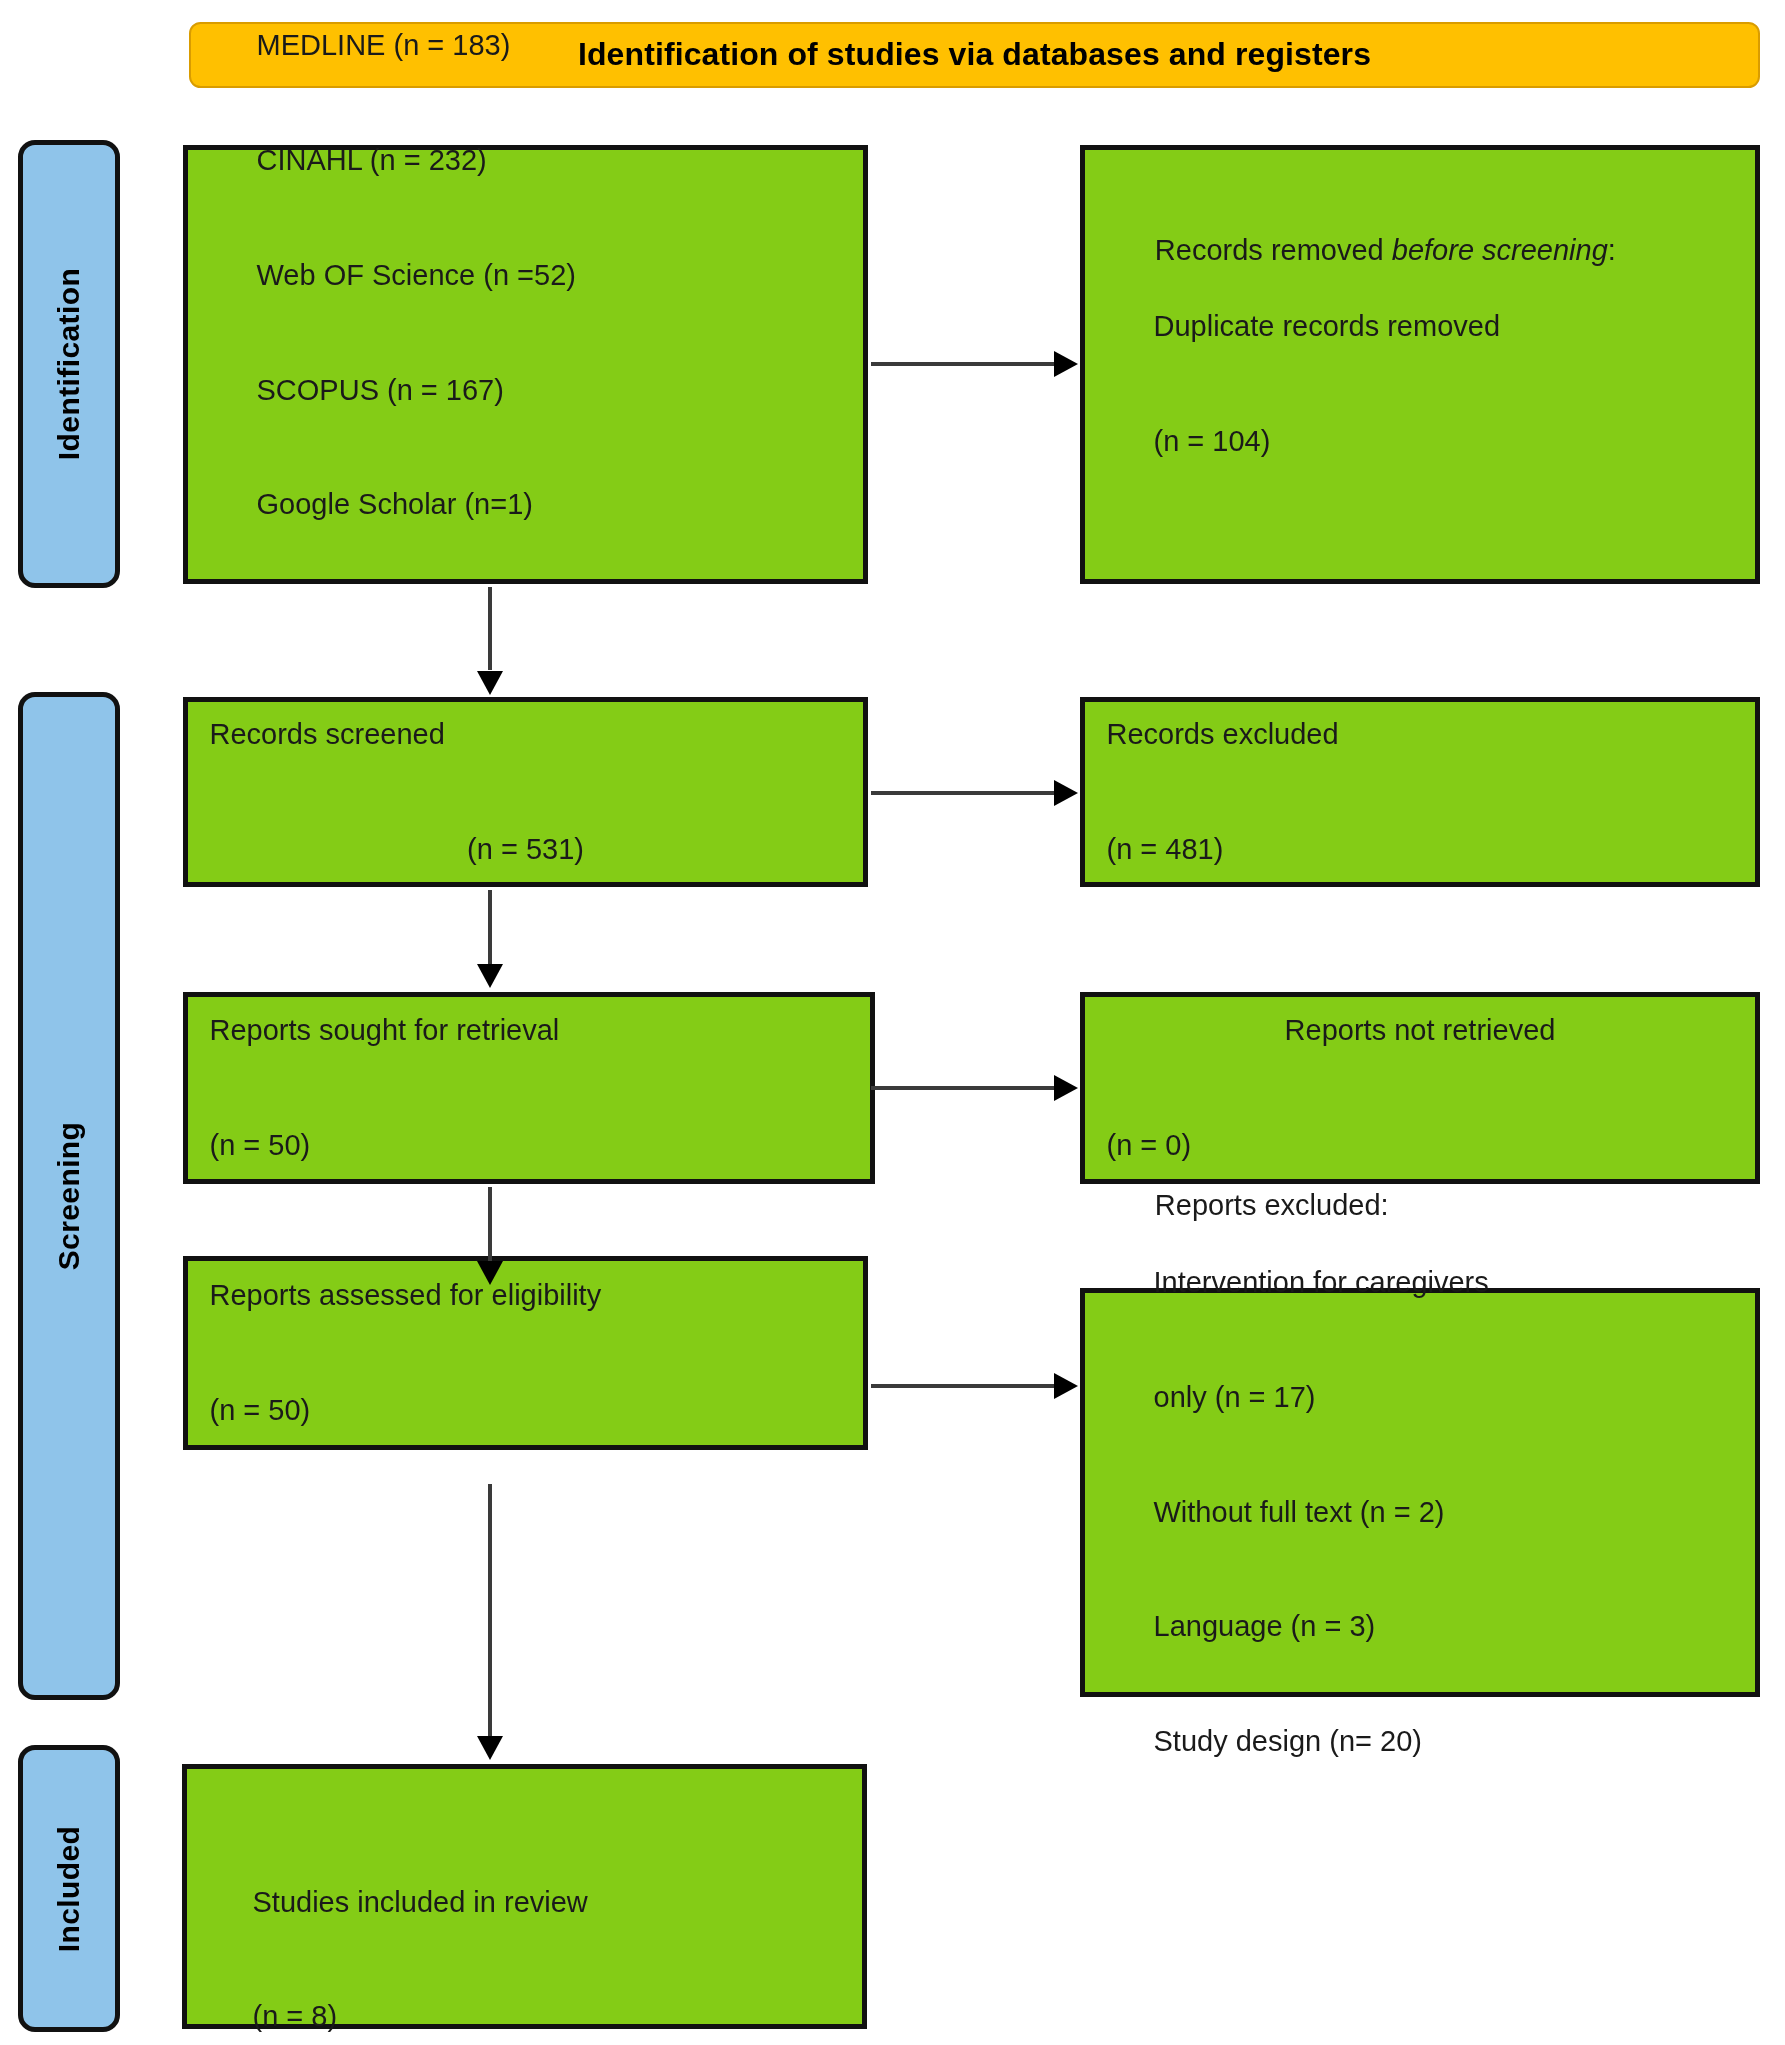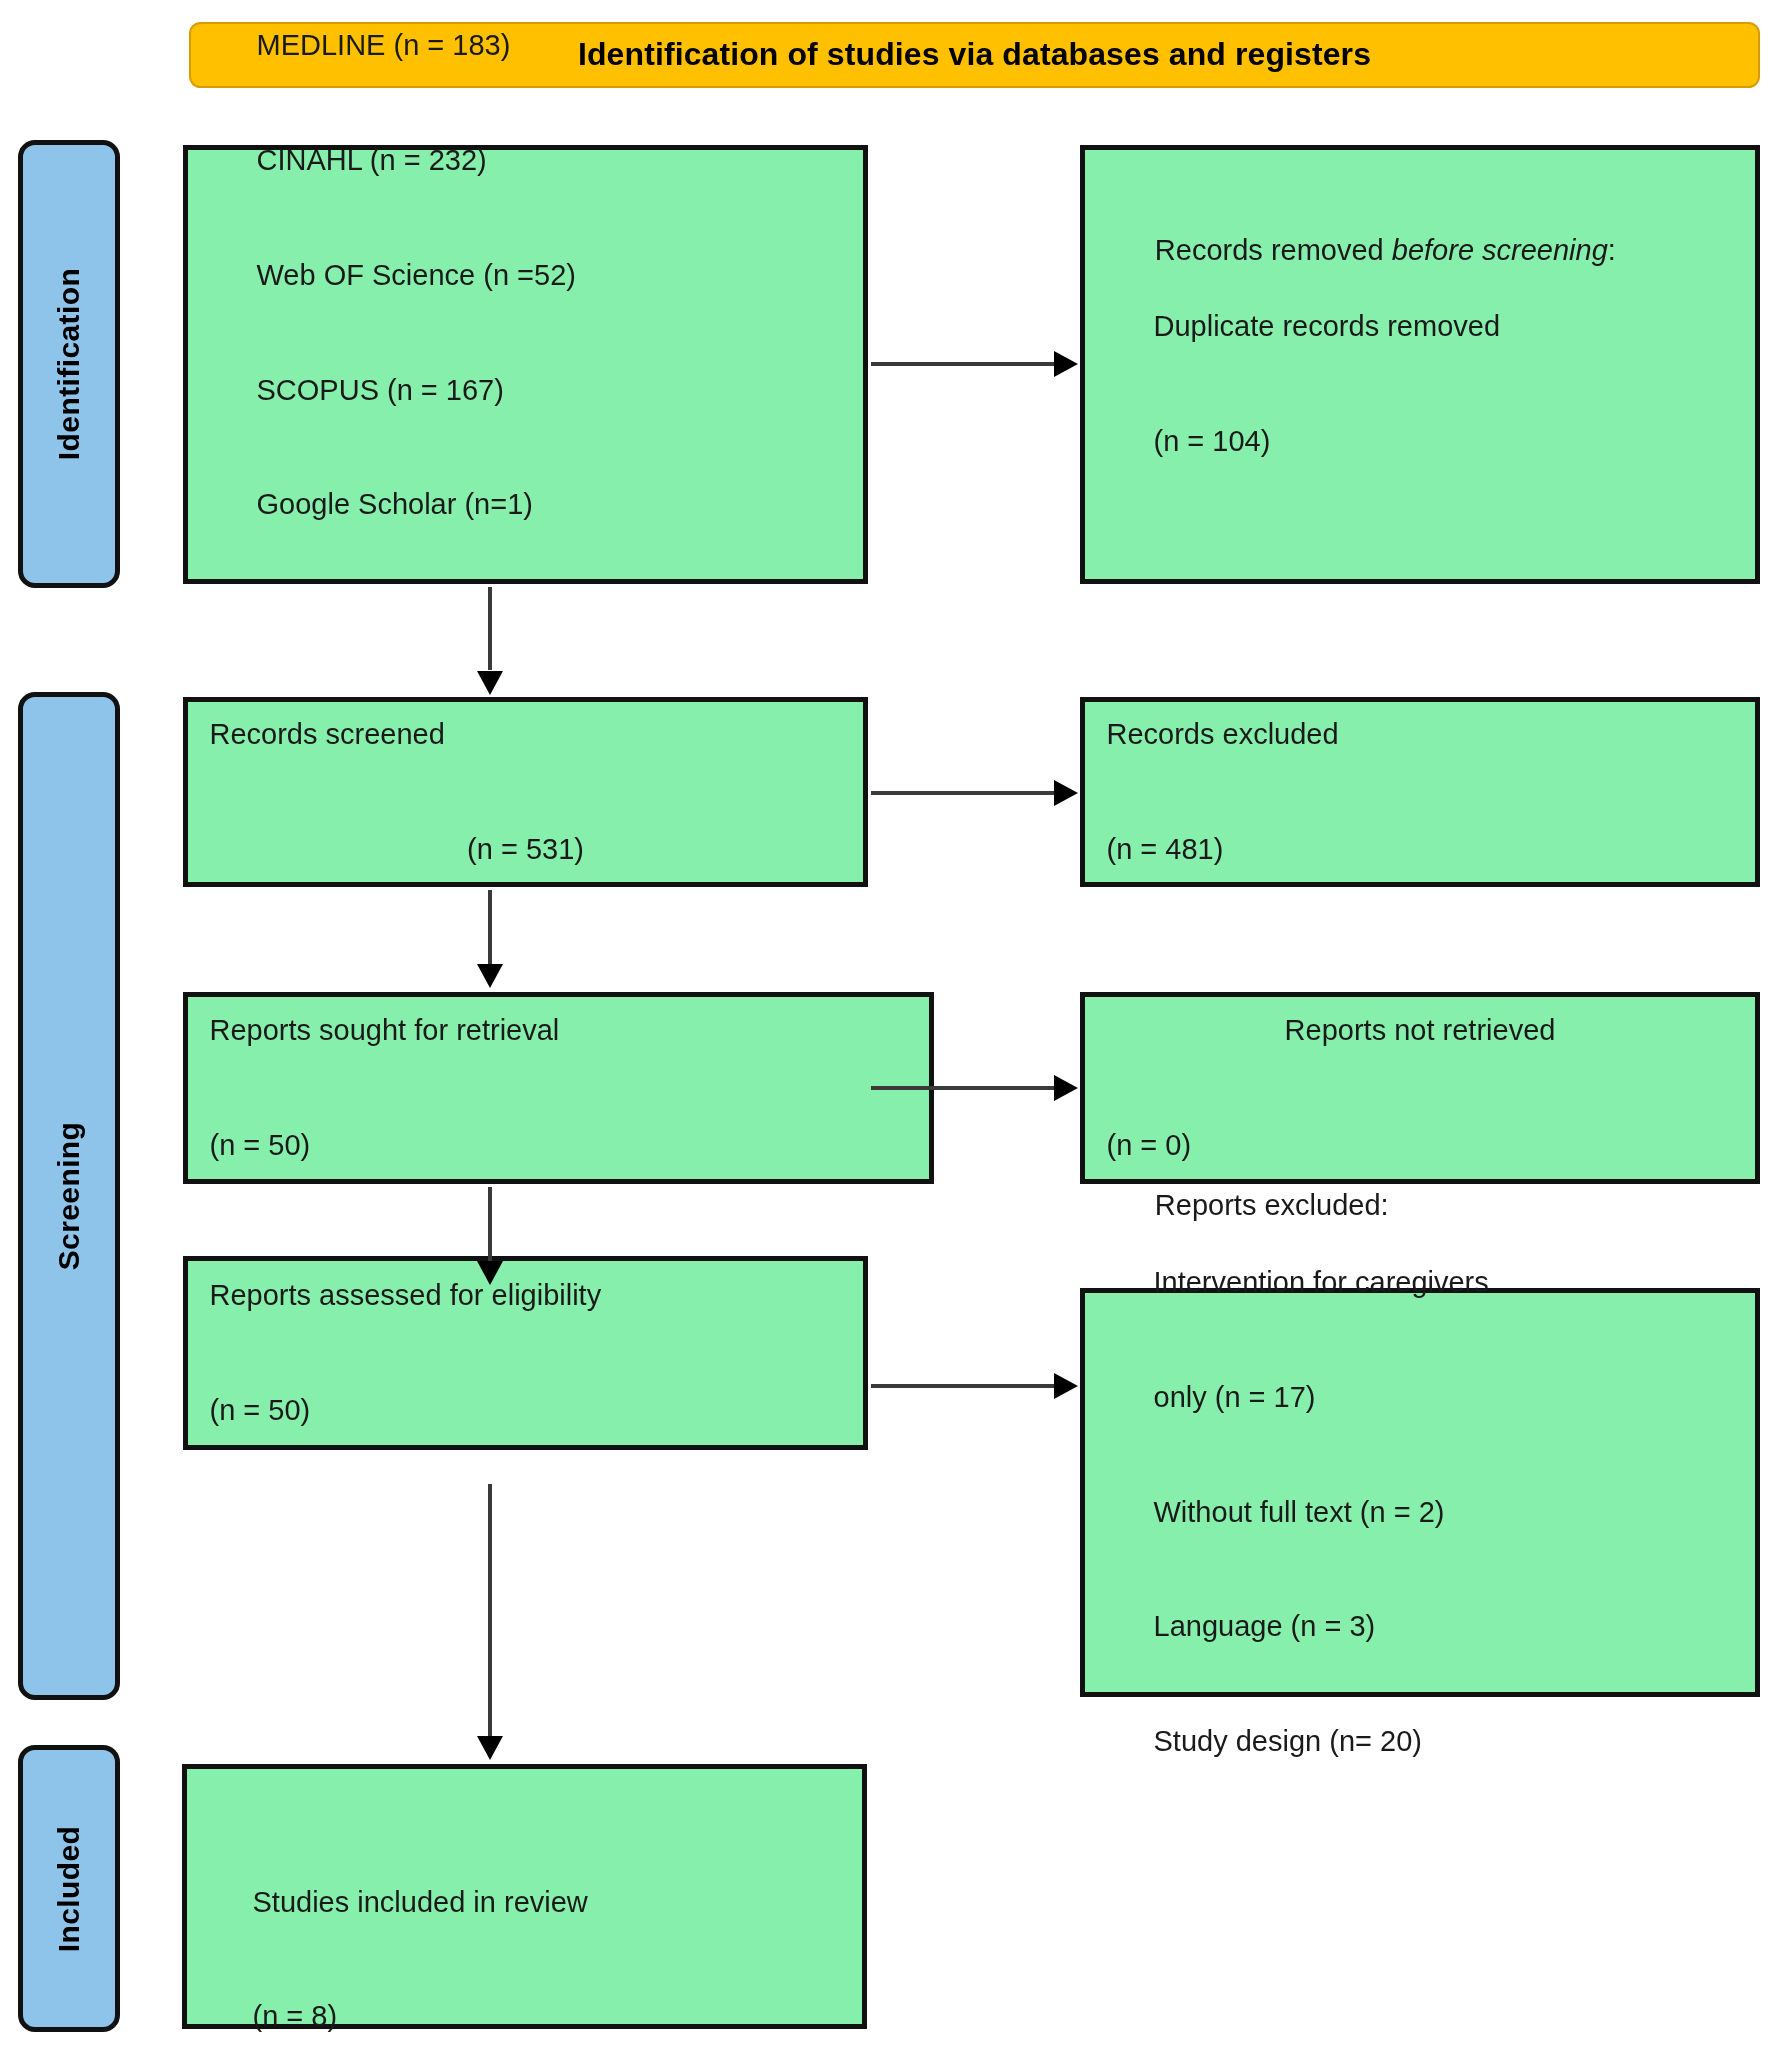--- a/index.html
+++ b/index.html
@@ -64,21 +64,21 @@
     color: #000000;
     letter-spacing: 0.4px;
   }
   #stage-identification { top: 140px;  height: 448px; }
   #stage-screening      { top: 692px;  height: 1008px; }
   #stage-included       { top: 1745px; height: 287px; }
 
   
   .box {
     position: absolute;
-    background: #86efac;
+    background: #84cc16;
     border: 5px solid #111111;
     box-sizing: border-box;
     display: flex;
     align-items: center;
   }
   .box .box-text {
     font-size: 29px;
     line-height: 1.32;
     color: #1a1a1a;
     padding: 0 21.5px;
@@ -86,21 +86,21 @@
     white-space: pre-wrap;
   }
   .indent { padding-left: 47px; display: block; }
   .center-line { display: block; text-align: center; padding-left: 0; }
   .spacer-line { display: block; height: 0.9em; }
   em.ital { font-style: italic; }
 
   
   #box-identified  { left: 183px;  top: 145px;  width: 685px;  height: 439px; }
   #box-screened    { left: 183px;  top: 697px;  width: 685px;  height: 190px; }
-  #box-sought      { left: 183px;  top: 992px; width: 751px;  height: 192px; justify-content: flex-end; }
+  #box-sought      { left: 183px;  top: 992px; width: 692px;  height: 192px; justify-content: flex-end; }
   #box-assessed    { left: 183px;  top: 1256px; width: 685px;  height: 194px; }
   #box-included    { left: 182px;  top: 1764px; width: 685px;  height: 265px; padding-left: 44px; }
 
   
   #box-removed     { left: 1080px; top: 145px;  width: 680px;  height: 439px; }
   #box-excluded-1  { left: 1080px; top: 697px;  width: 680px;  height: 190px; }
   #box-notretr     { left: 1080px; top: 992px; width: 680px;  height: 192px; }
   #box-excluded-2  { left: 1080px; top: 1288px; width: 680px;  height: 409px; }
 
   

